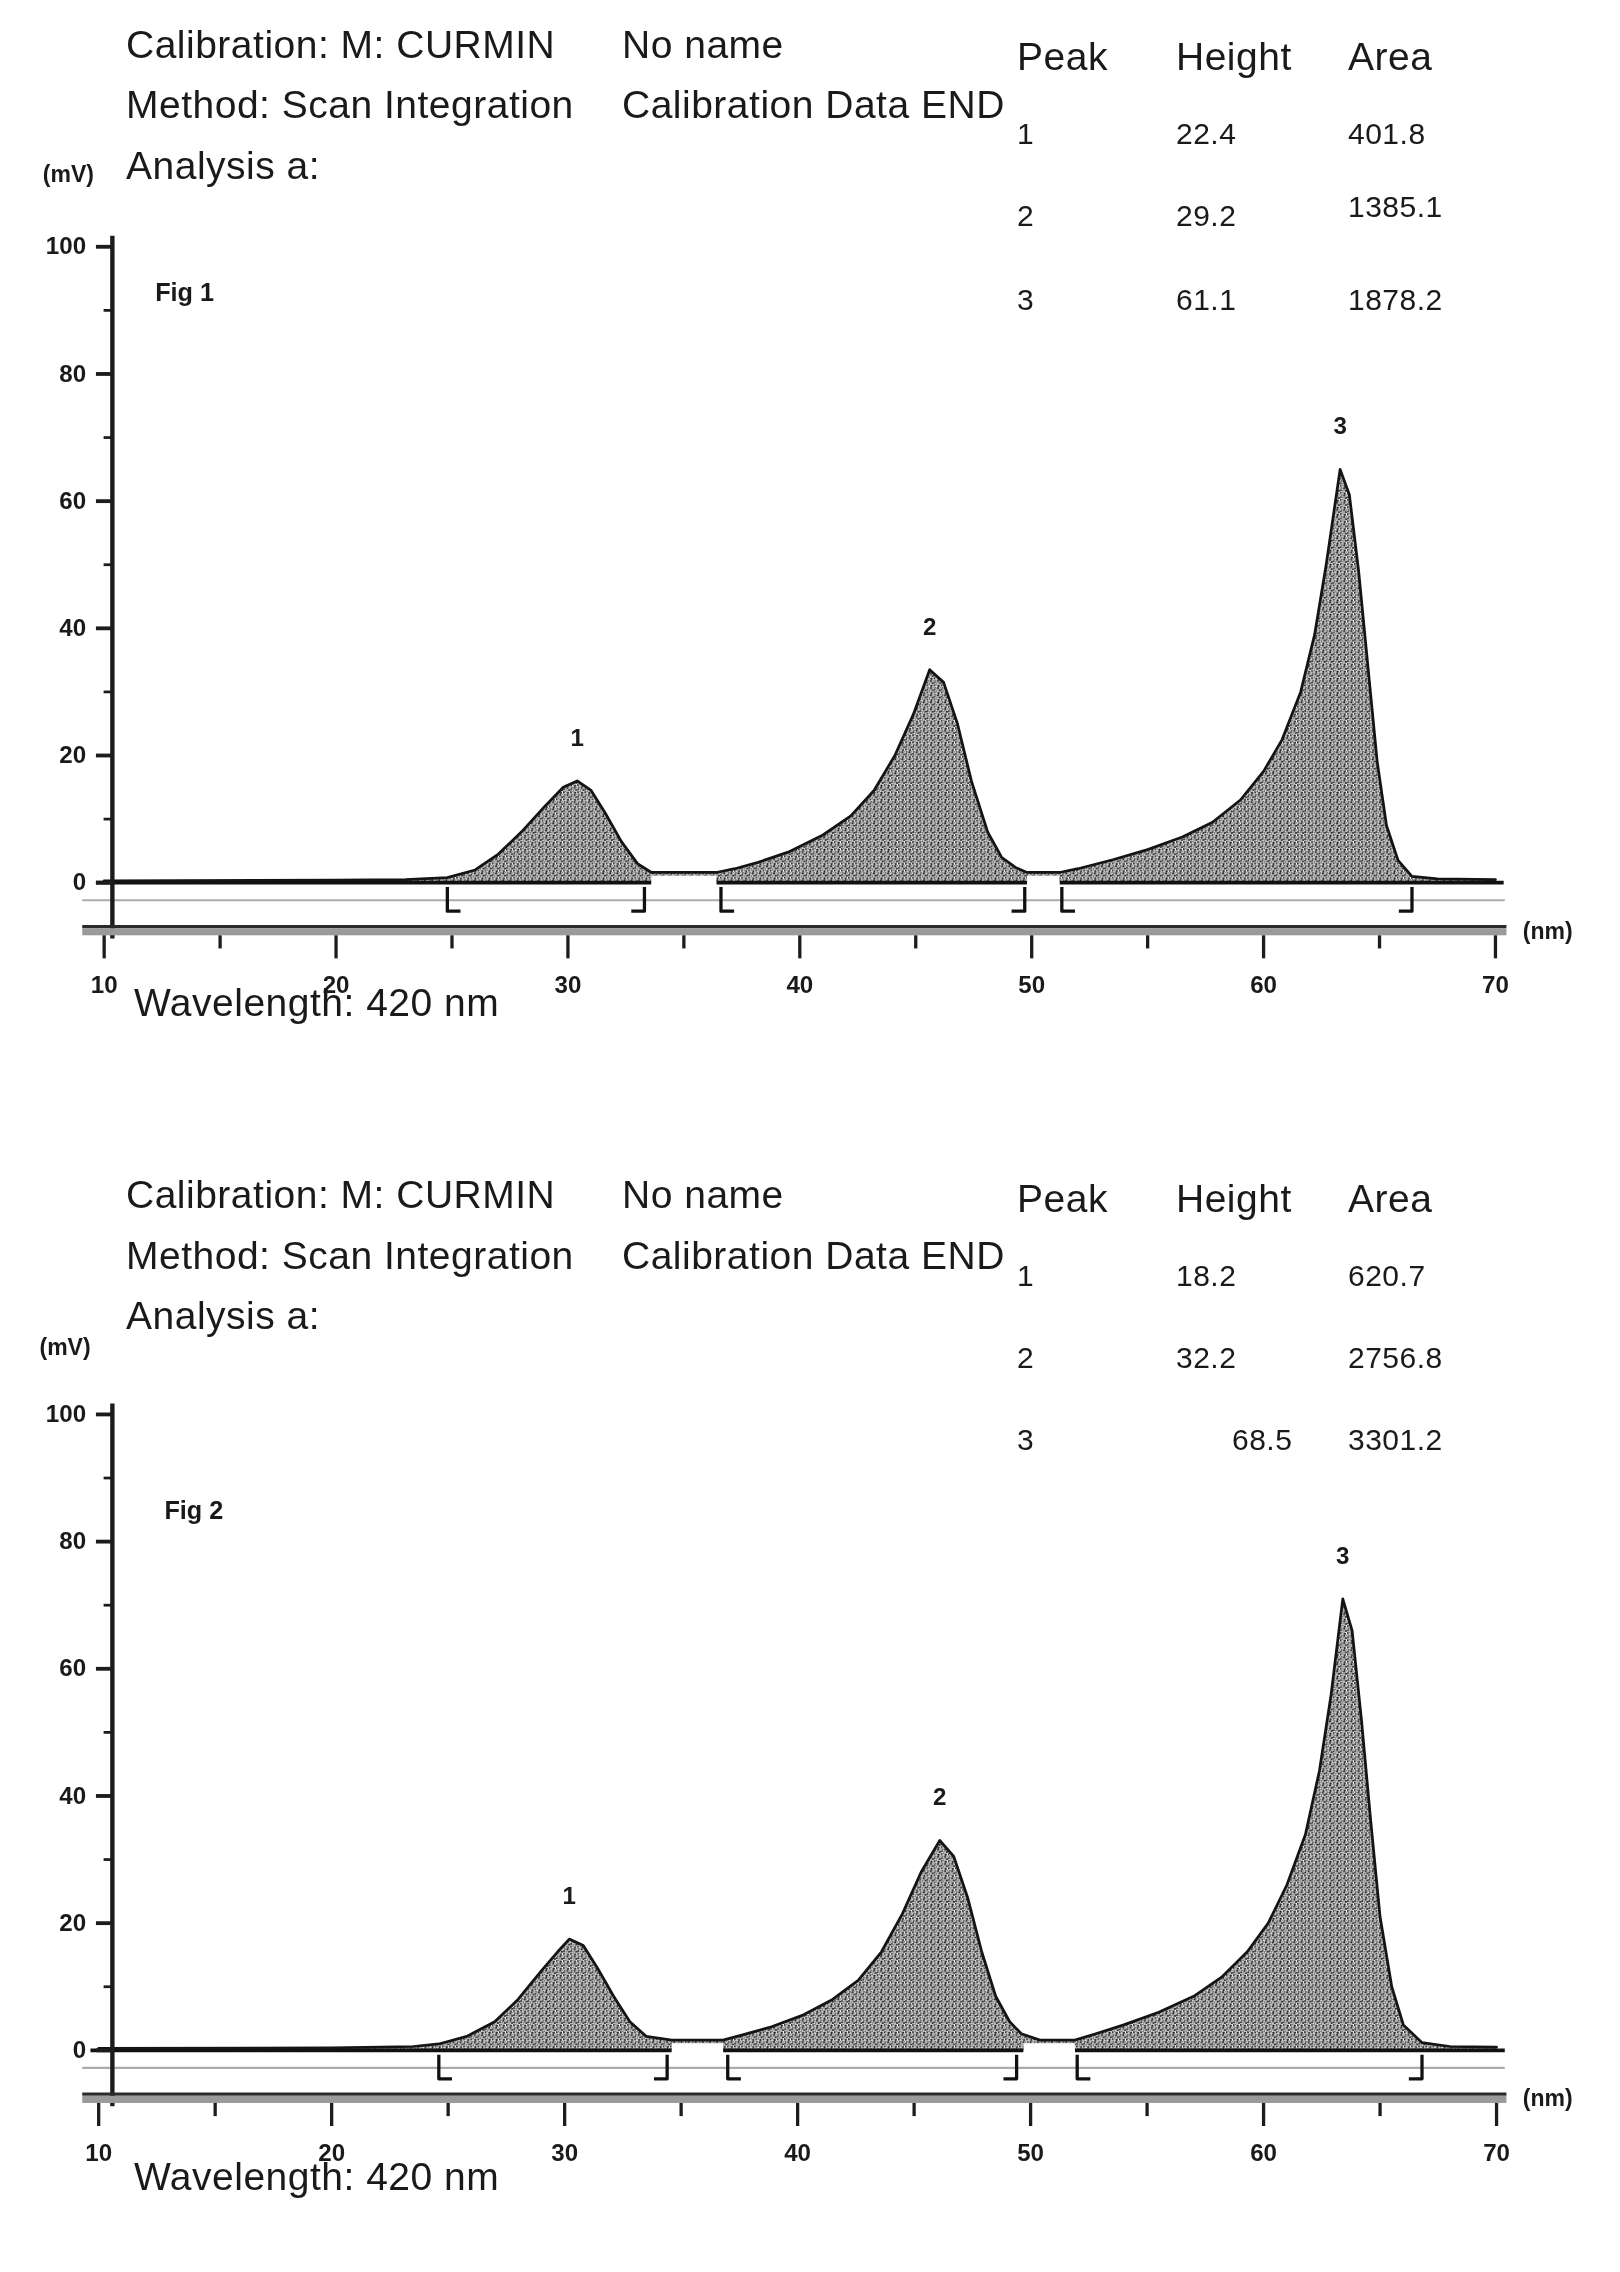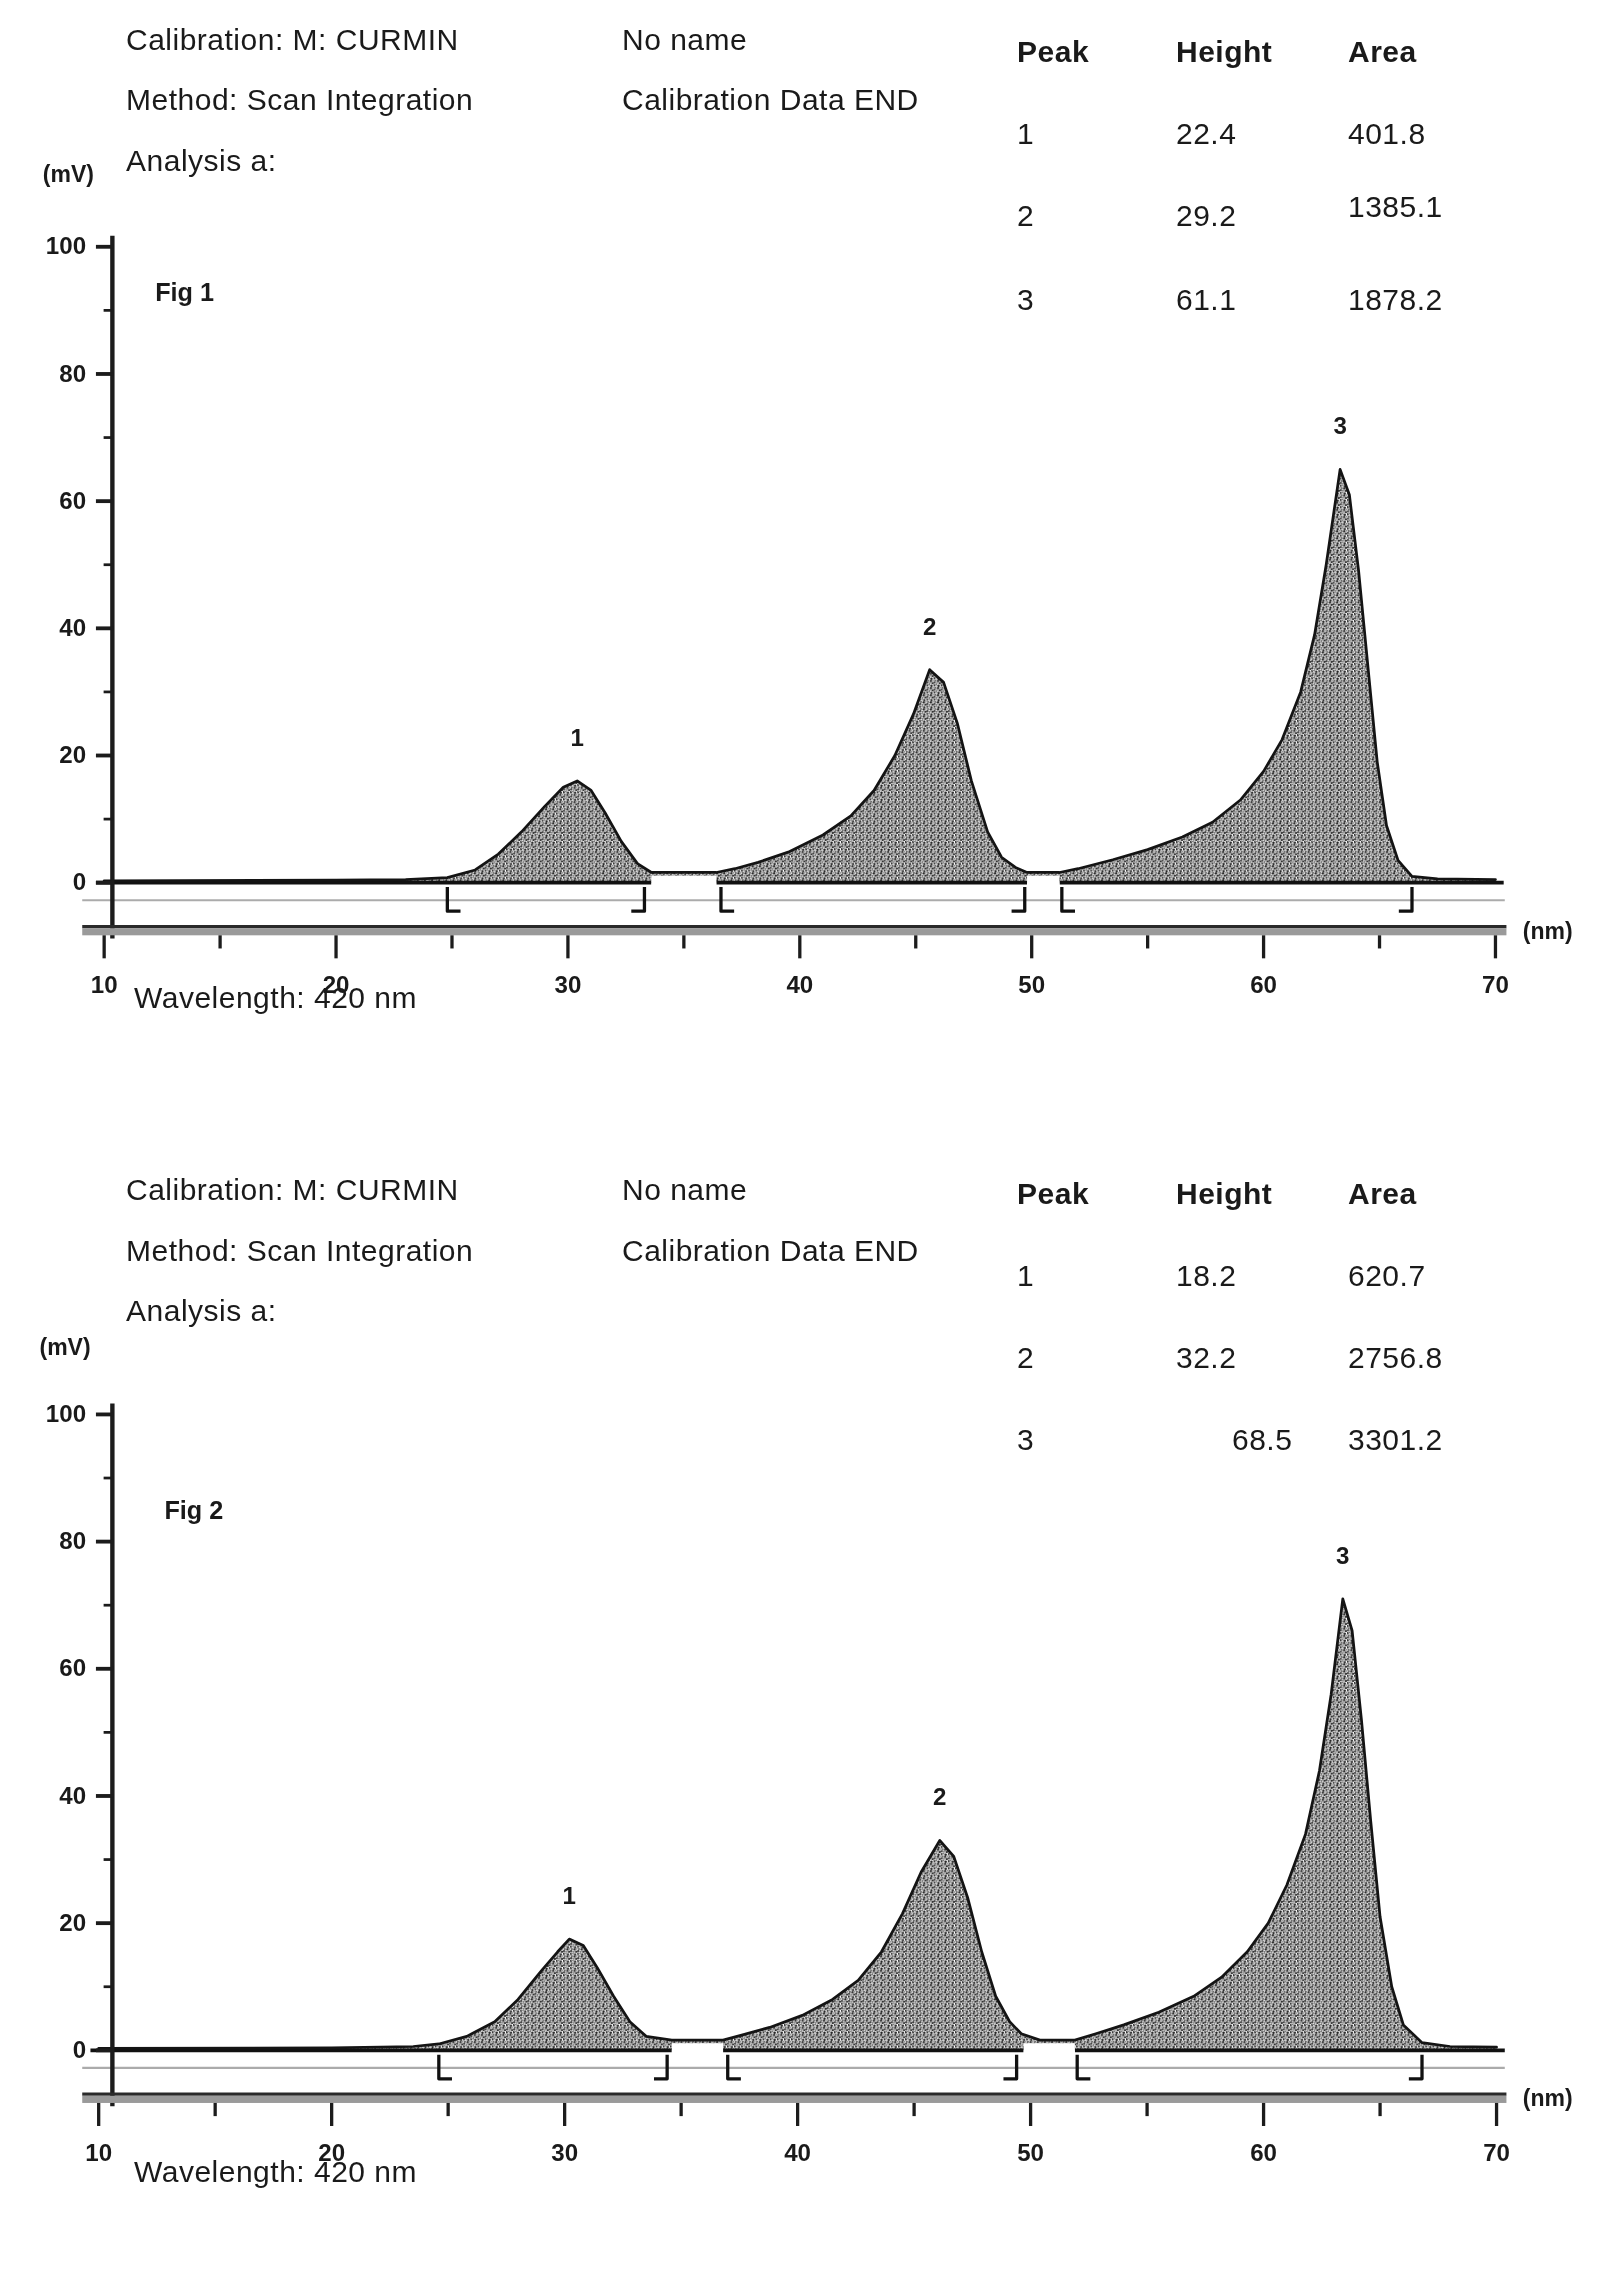--- a/index.html
+++ b/index.html
@@ -6,26 +6,26 @@
   .page{
     position:relative;
     width:1621px;height:2273px;
     background:#ffffff;
     font-family:"Liberation Sans", sans-serif;
     color:#161616;
     overflow:hidden;
   }
   .txt{
     position:absolute;
-    font-size:30px;
+    font-size:39px;
     letter-spacing:0.5px;
     white-space:nowrap;
     color:#1a1a1a;
   }
-  .tblhead{font-weight:bold;}
+  .tblhead{font-weight:normal;}
   .num{font-size:30px;}
   svg{position:absolute;left:0;top:0;}
 </style>
 </head>
 <body>
 
 <div class="page">
 
   <svg id="charts" width="1621" height="2273" viewBox="0 0 2957 4146">
       <defs>

